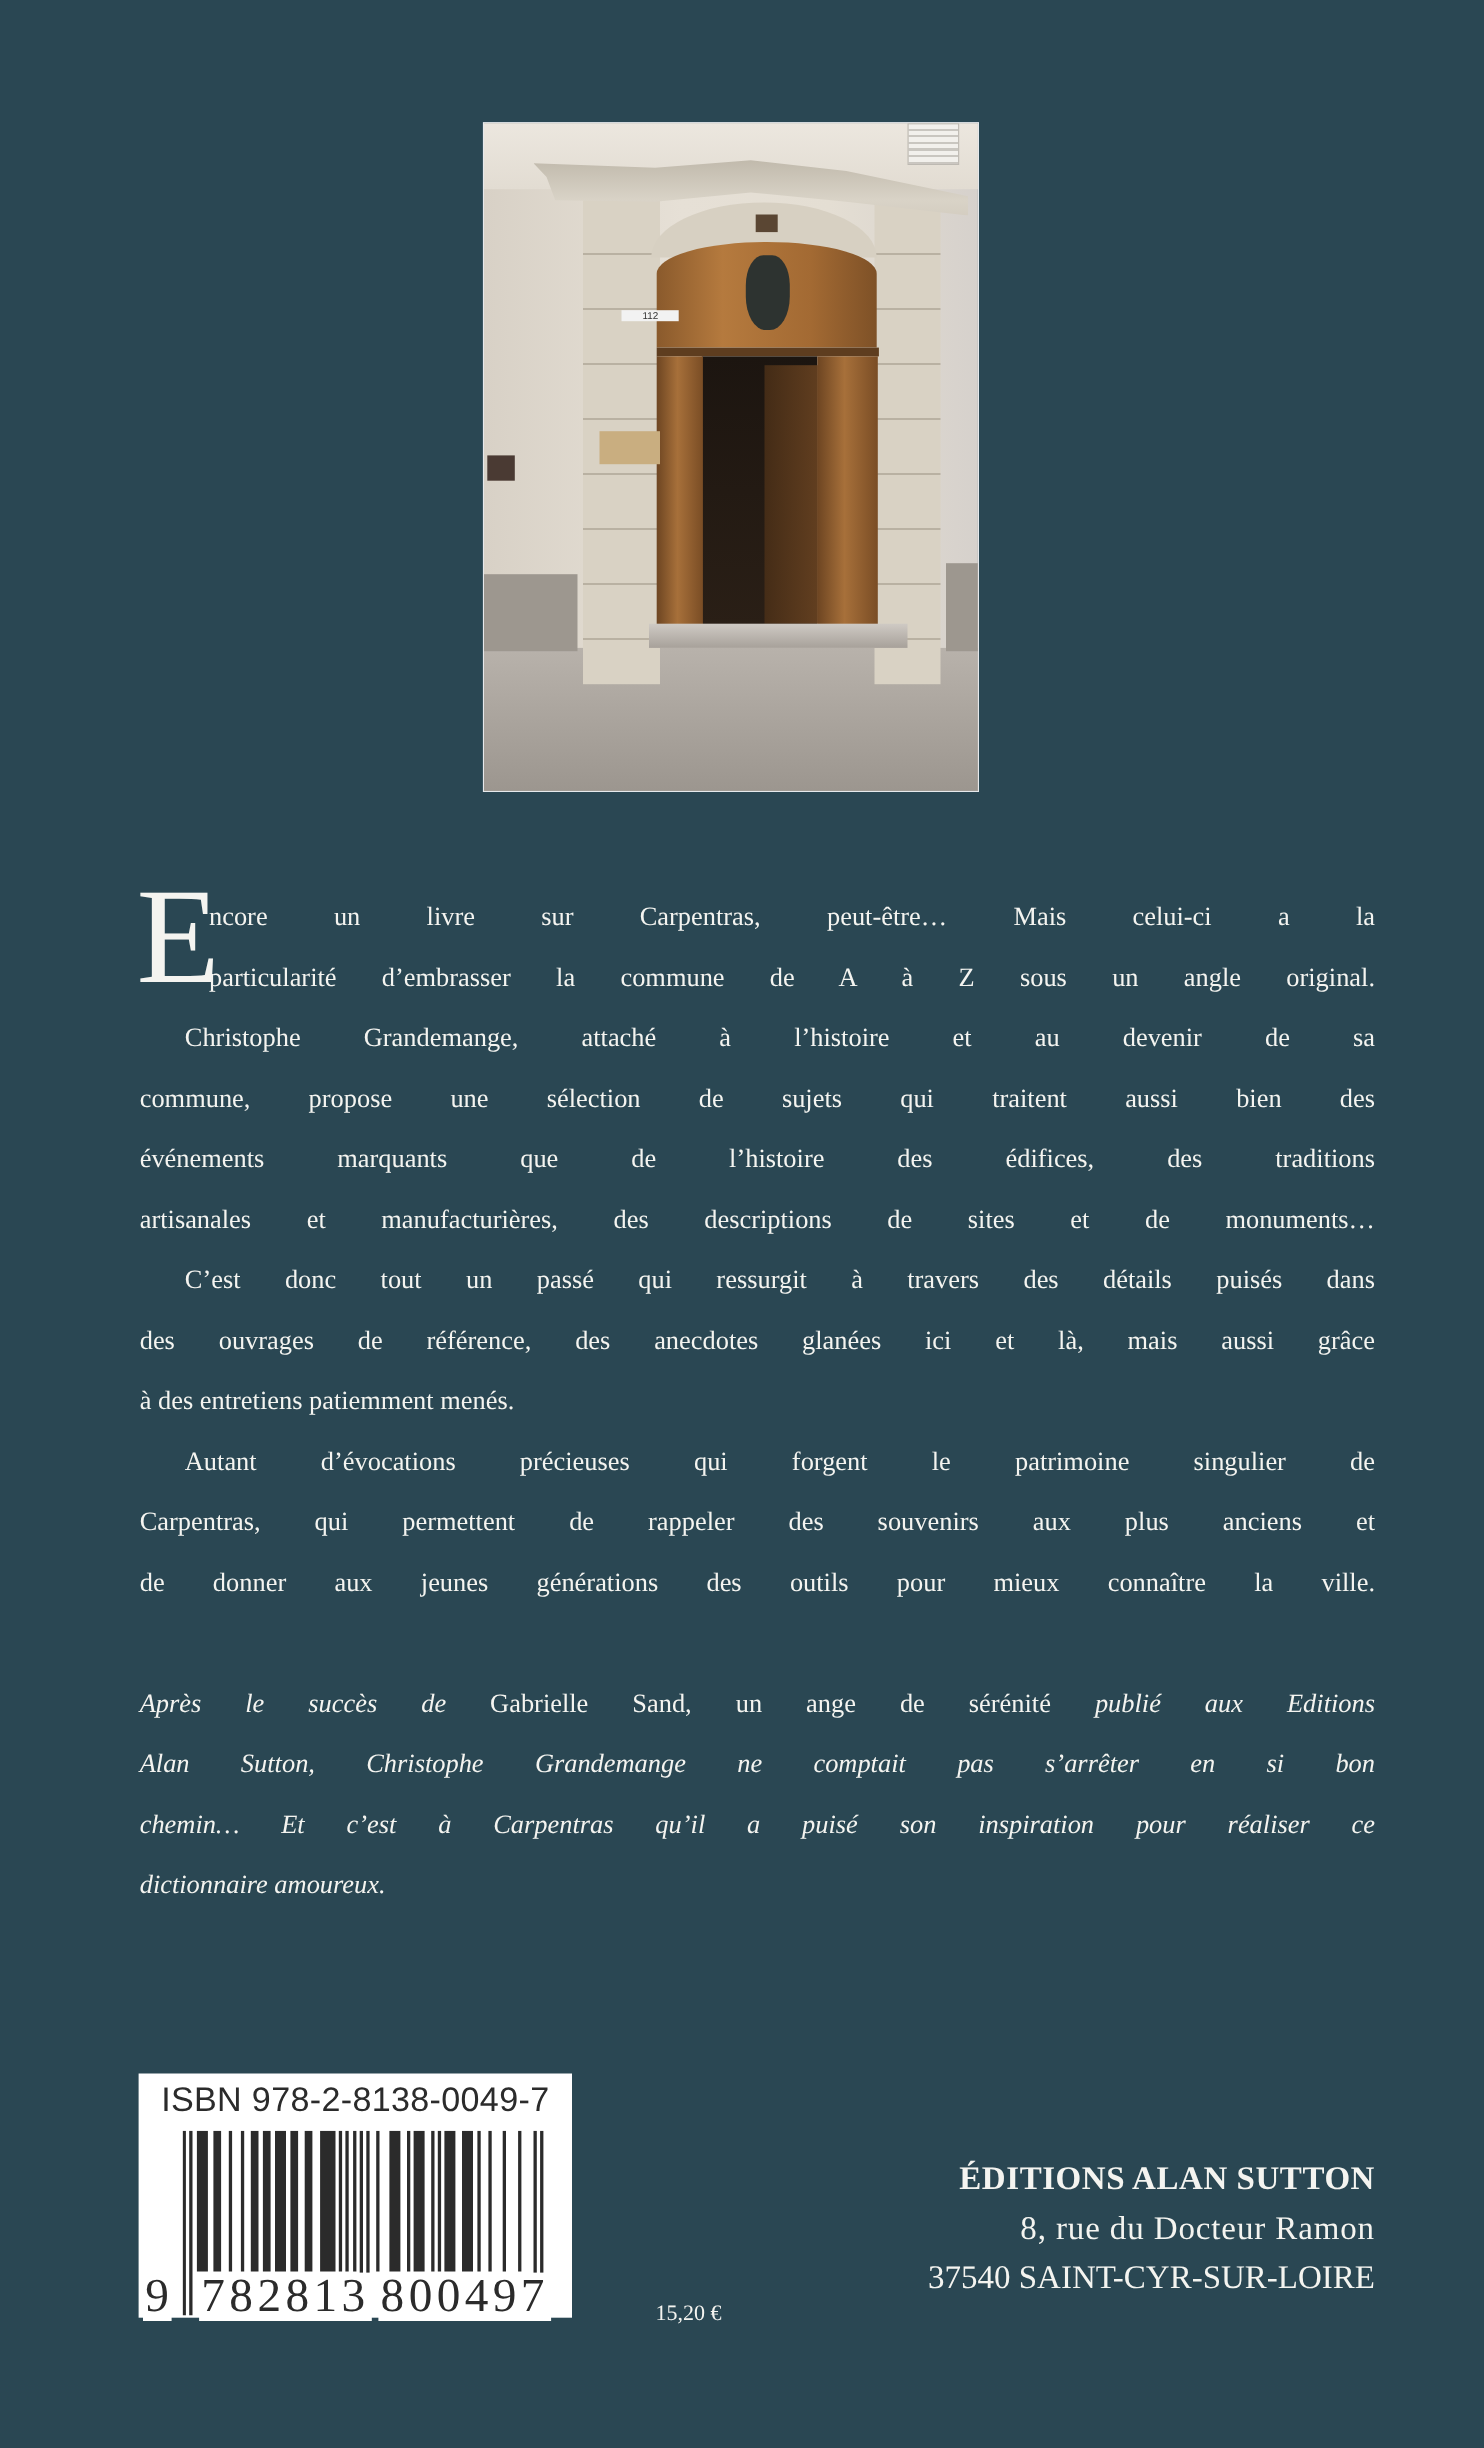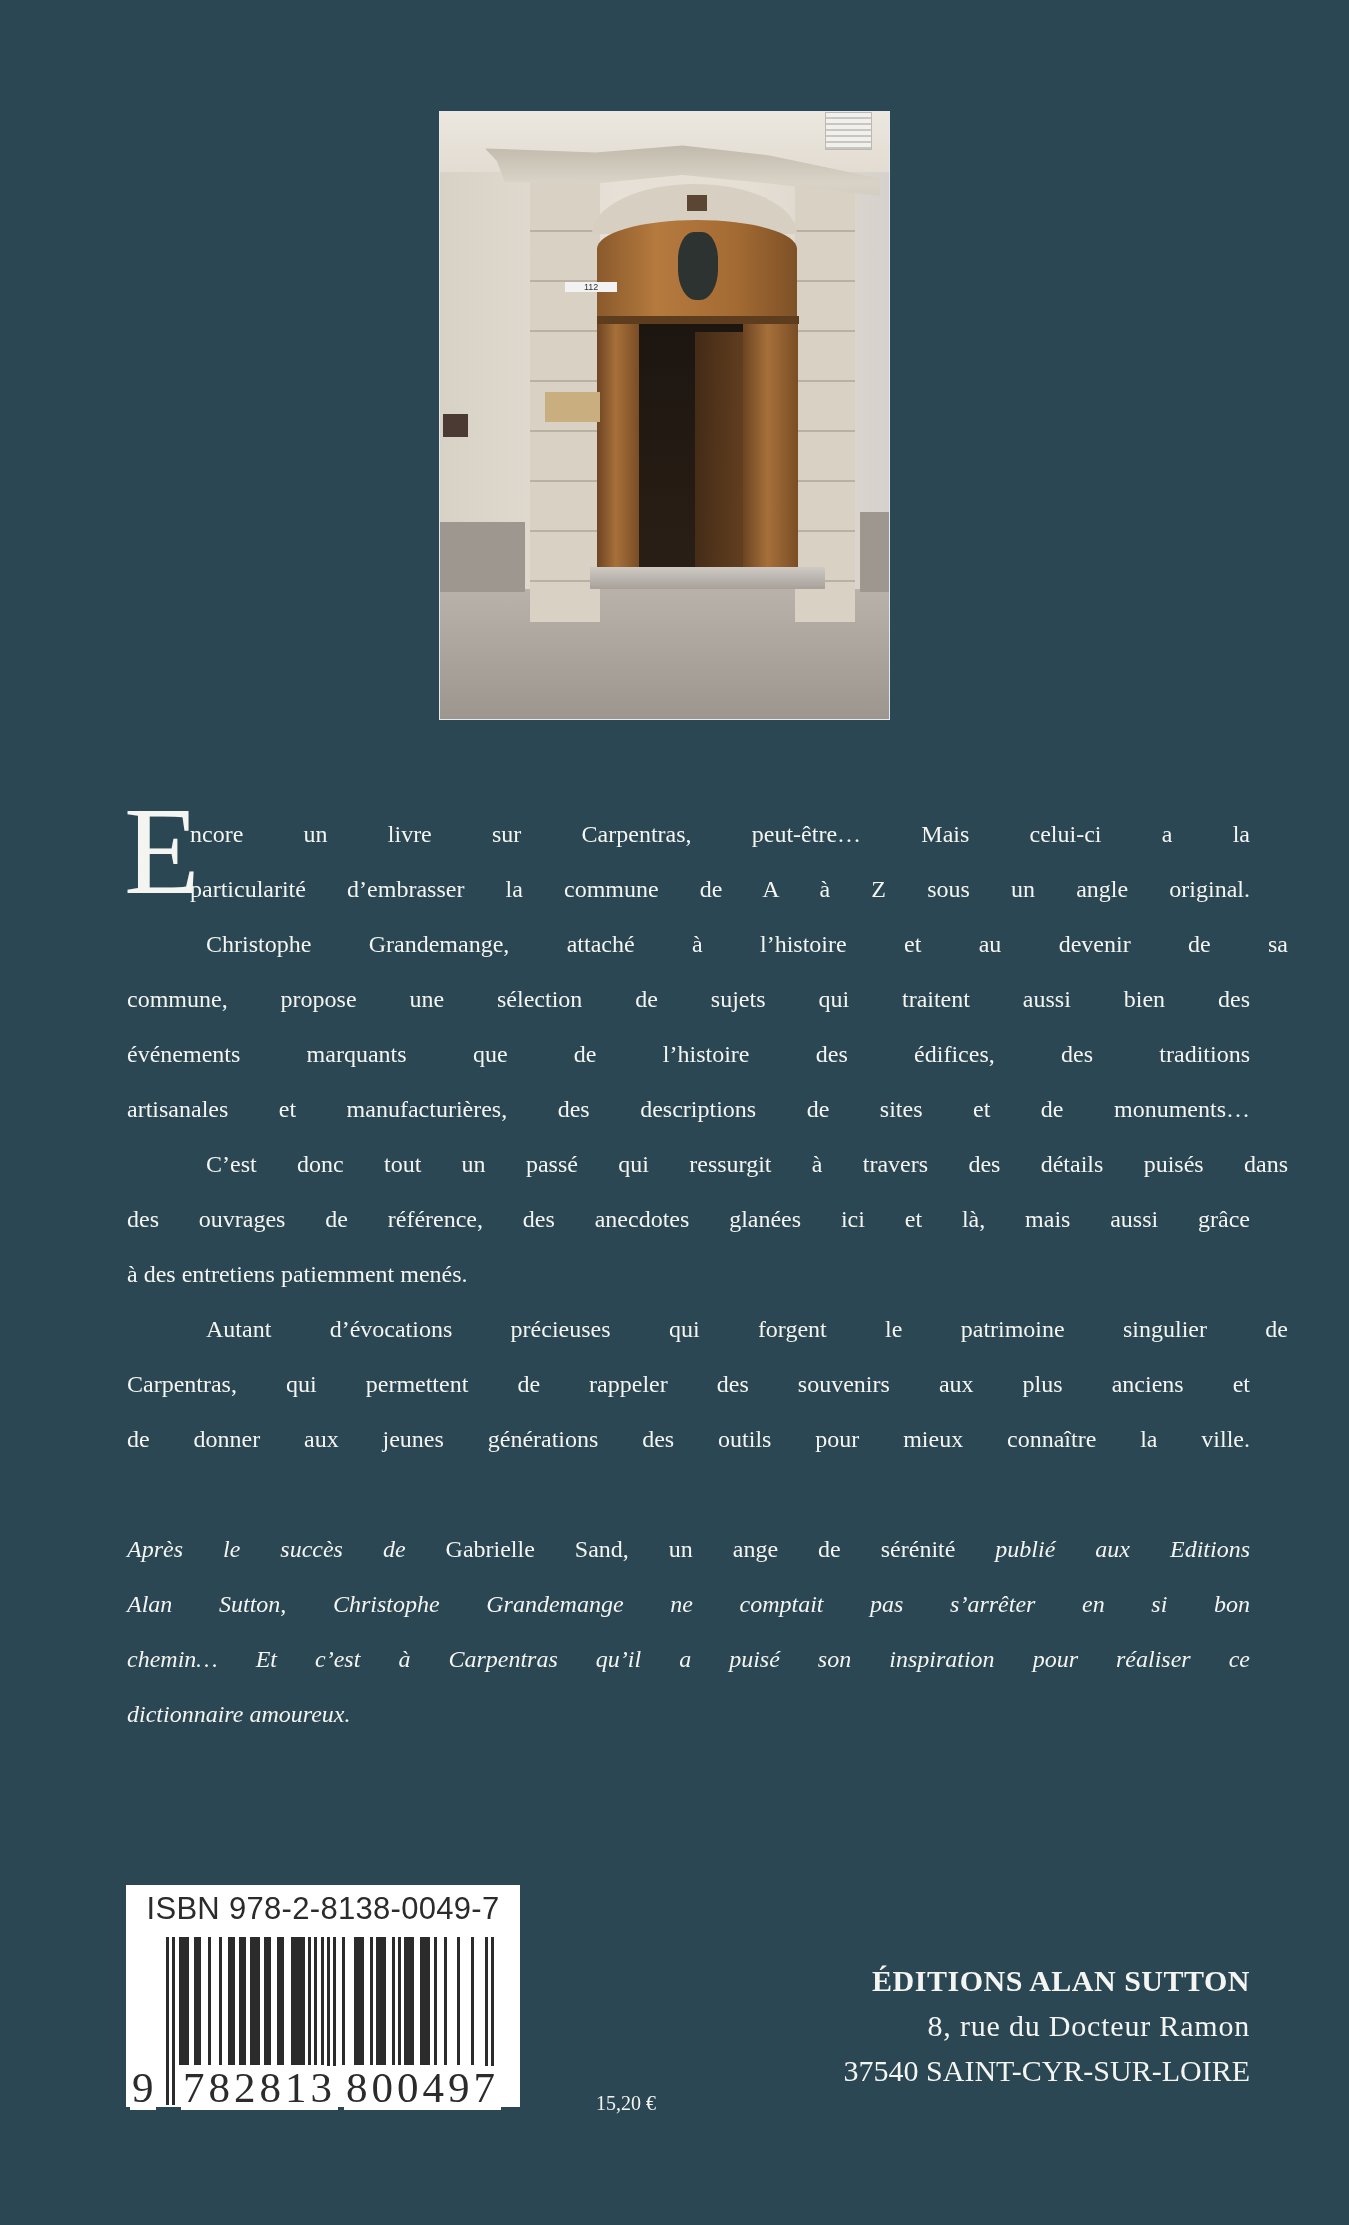--- a/index.html
+++ b/index.html
@@ -49,21 +49,21 @@
     .photo .plaque { position:absolute; left:105px; top:280px; width:55px; height:30px; background:#c9ae80; }
     .photo .mailbox { position:absolute; left:3px; top:302px; width:25px; height:23px; background:#4a3a33; }
 
     
     .line {
       position: absolute; left: 127px; width: 1123px;
       font-size: 24px; line-height: 55px; height: 55px;
       white-space: nowrap; text-align: justify; text-align-last: justify;
     }
     .line.last { text-align-last: left; }
-    .line.indent { left: 168px; width: 1082px; margin-left: 38px; }
+    .line.indent { left: 168px; width: 1082px; }
     .line.dc1 { left: 190px; width: 1060px; }
     .dropcap {
       position: absolute; left: 124px; top: 790px;
       font-size: 124px; line-height: 124px; height: 124px;
     }
     .it { font-style: italic; }
 
     
     .barcode-box {
       position: absolute; left: 126px; top: 1885px; width: 394px; height: 222px;

